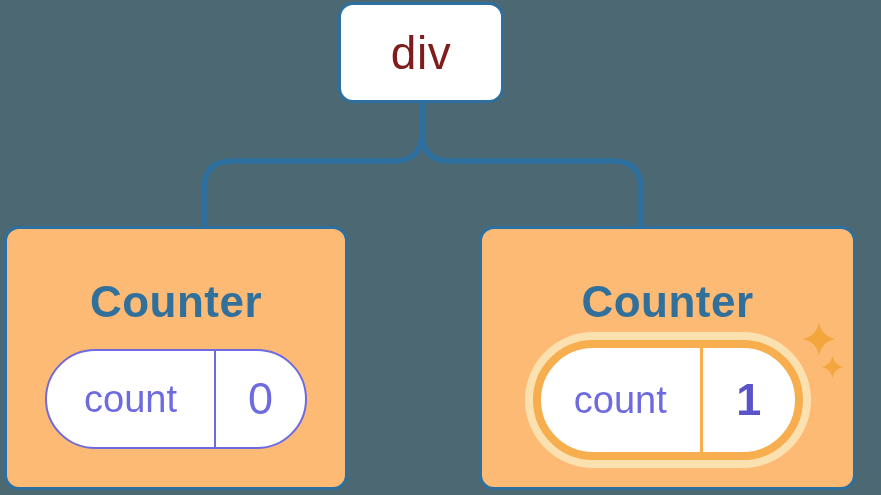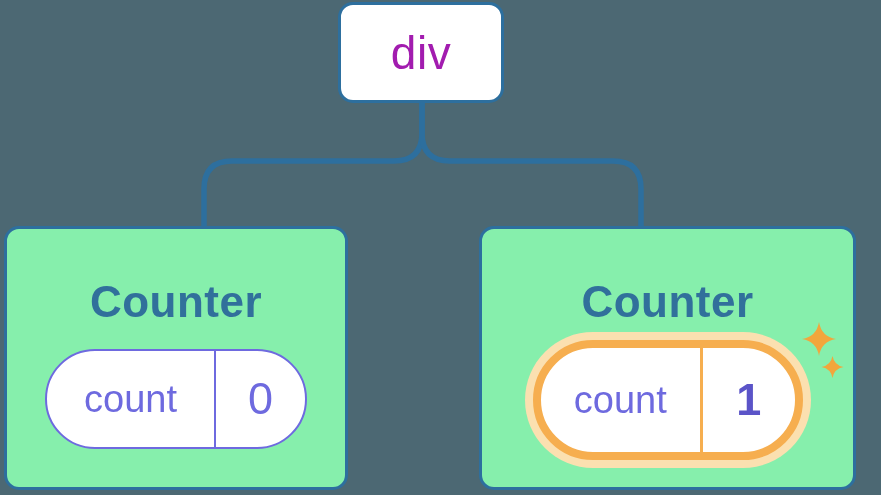--- a/index.html
+++ b/index.html
@@ -25,37 +25,37 @@
     box-sizing: border-box;
     background: #ffffff;
     border: 3px solid #2D6F9E;
     border-radius: 15px;
     display: flex;
     align-items: center;
     justify-content: center;
   }
   .root-label {
     font-size: 46px;
-    color: #a21caf;
+    color: #7f1d1d;
     letter-spacing: 0.5px;
   }
   
   .connector {
     position: absolute;
     left: 0;
     top: 0;
     pointer-events: none;
   }
   
   .card {
     position: absolute;
     top: 226px;
     height: 264px;
     box-sizing: border-box;
-    background: #86efac;
+    background: #fdba74;
     border: 3px solid #2D6F9E;
     border-radius: 15px;
   }
   .card-left  { left: 4px;   width: 344px; }
   .card-right { left: 479px; width: 377px; }
   .card-title {
     position: absolute;
     top: 48px;
     left: 0;
     width: 100%;

